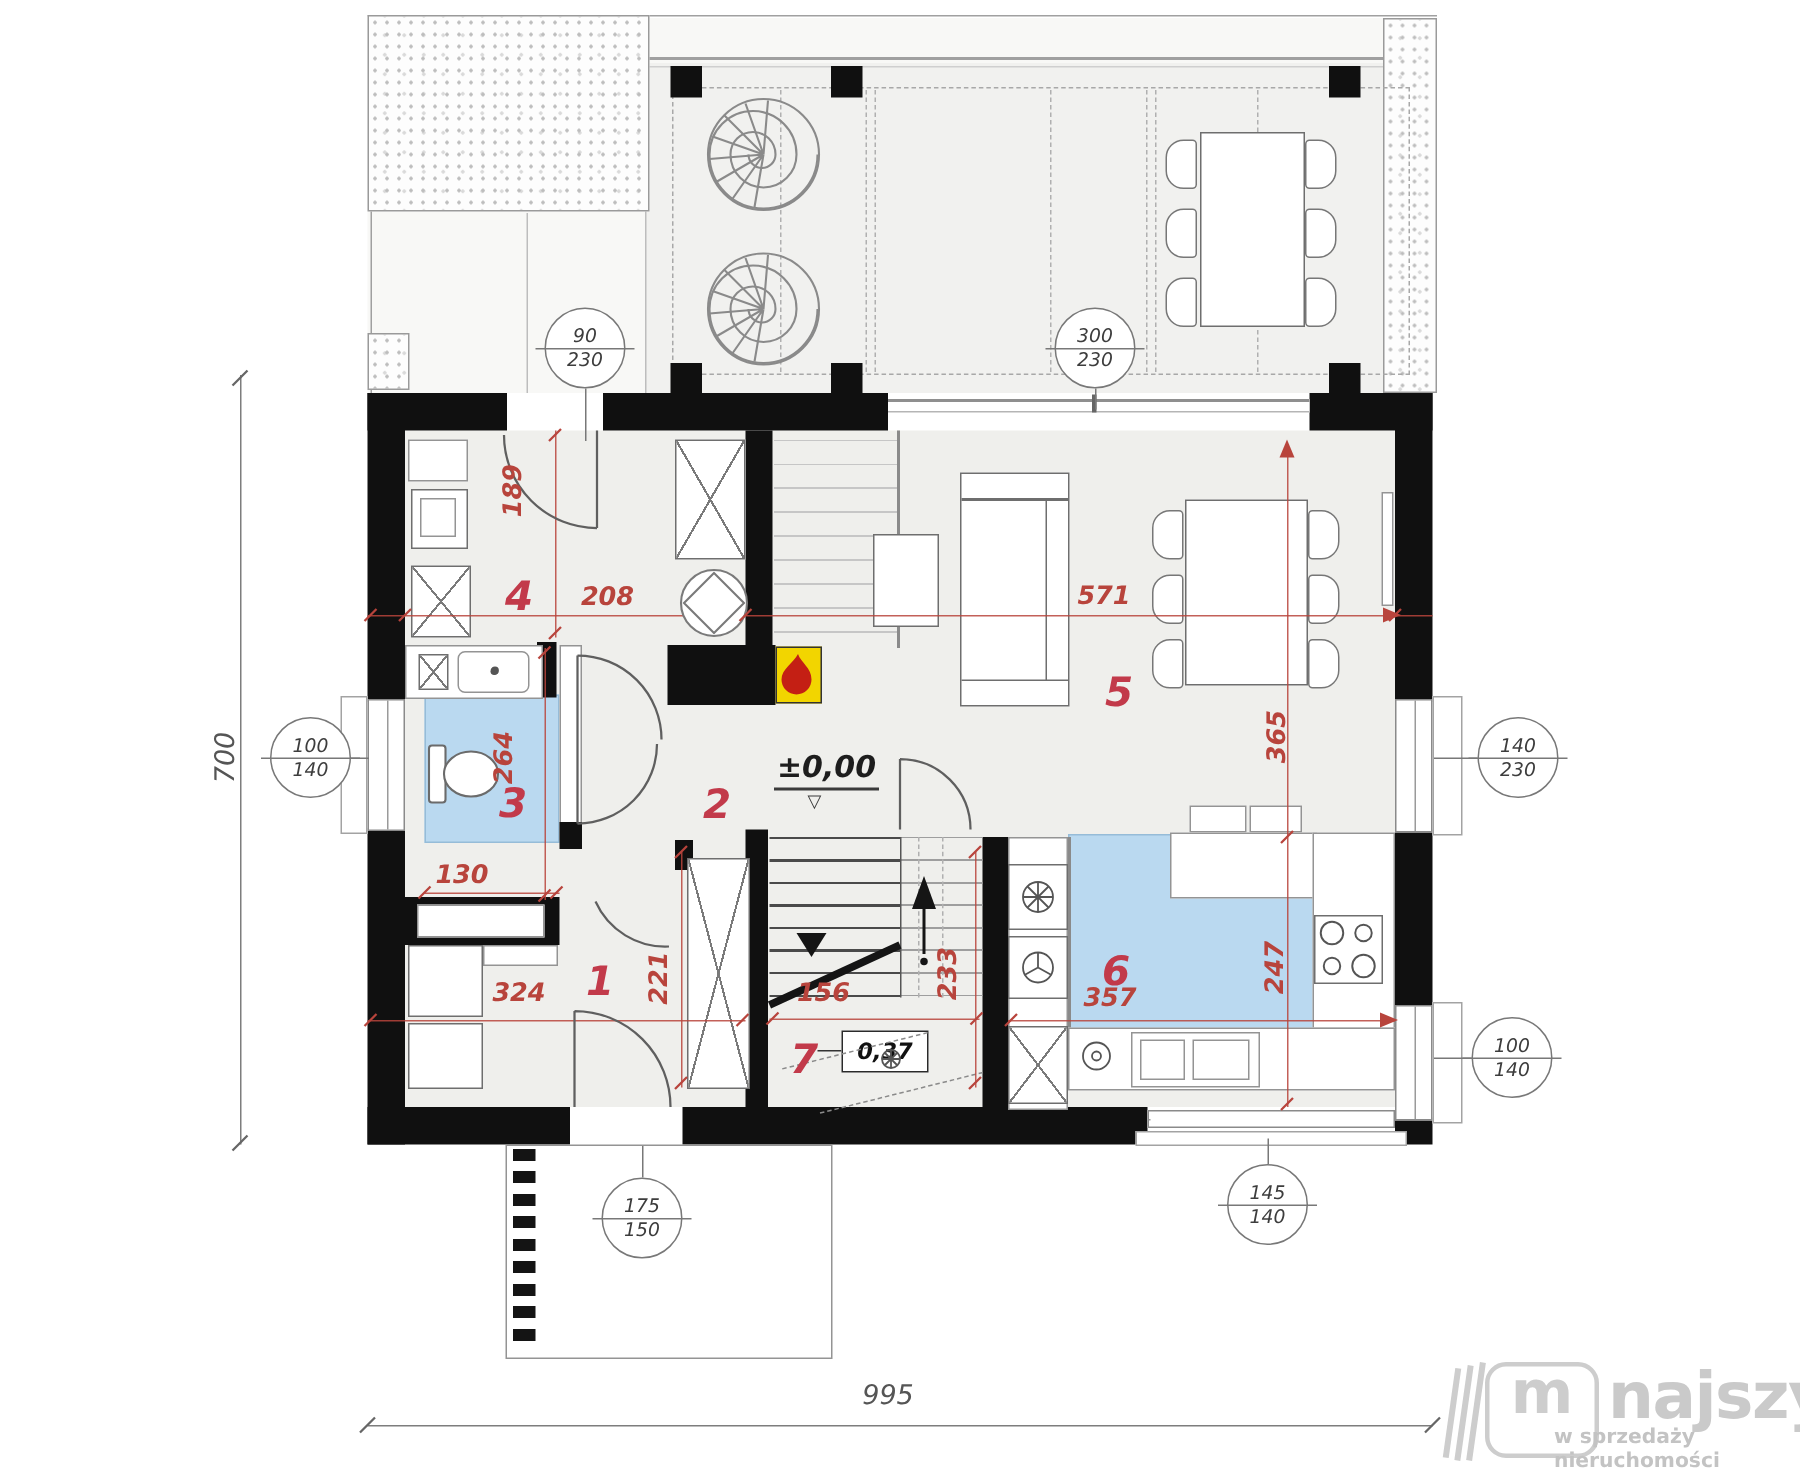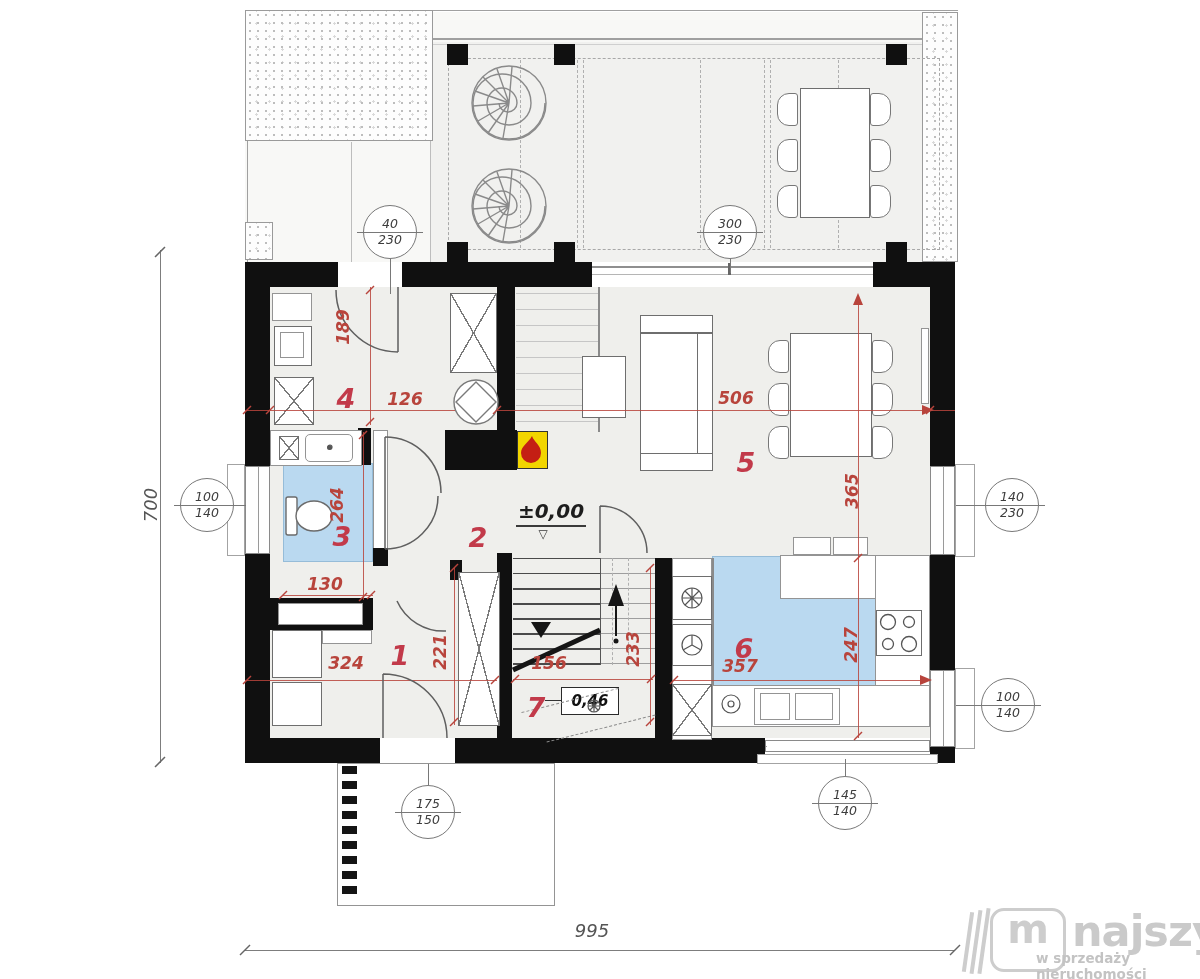--- a/index.html
+++ b/index.html
@@ -195,21 +195,21 @@
   <div class="thin" style="left:833px;top:537px;width:35px;height:18px"></div>
   <div class="thin" style="left:875px;top:555px;width:55px;height:131px"></div>
   <div class="furn" style="left:876px;top:610px;width:46px;height:46px"></div>
   <div class="thin" style="left:712px;top:685px;width:218px;height:42px"></div>
   <div class="thin" style="left:754px;top:688px;width:86px;height:37px"></div>
   <div class="thin" style="left:760px;top:693px;width:30px;height:27px"></div>
   <div class="thin" style="left:795px;top:693px;width:38px;height:27px"></div>
 
   <div class="gline" style="left:545px;top:700px;width:16px;height:1px;background:#333"></div>
   <div class="box057" style="left:561px;top:687px;width:58px;height:28px">
-    <span>0,46</span>
+    <span>0,37</span>
   </div>
 
   <div class="dash-h" style="left:520px;top:700px;width:100px;transform:rotate(-14deg);border-color:#8a8a8a"></div>
   <div class="dash-h" style="left:545px;top:728px;width:112px;transform:rotate(-14deg);border-color:#8a8a8a"></div>
 
   <div class="thin" style="left:337px;top:763px;width:218px;height:143px;background:transparent"></div>
   <div class="fence" style="left:342px;top:766px;height:134px"></div>
 
   <div class="redline" style="left:245px;top:410px;width:710px;height:1px"></div>
   <div class="redline" style="left:370px;top:287px;width:1px;height:138px"></div>
@@ -331,21 +331,21 @@
 
     <g stroke="#666" stroke-width="1.5">
       <line x1="240" y1="955" x2="250" y2="945"></line>
         <line x1="950" y1="955" x2="960" y2="945"></line>
       <line x1="155" y1="257" x2="165" y2="247"></line>
         <line x1="155" y1="767" x2="165" y2="757"></line>
     </g>
   </svg>
 
   <div class="circ" style="left:363px;top:205px">
-    <span>40</span>
+    <span>90</span>
     <span>230</span>
   </div>
   <div class="circ" style="left:703px;top:205px">
     <span>300</span>
     <span>230</span>
   </div>
   <div class="circ" style="left:180px;top:478px">
     <span>100</span>
     <span>140</span>
   </div>
@@ -368,25 +368,25 @@
 
   <div class="t rn" style="left:400px;top:655px">1</div>
   <div class="t rn" style="left:478px;top:537px">2</div>
   <div class="t rn" style="left:342px;top:536px">3</div>
   <div class="t rn" style="left:346px;top:398px">4</div>
   <div class="t rn" style="left:746px;top:462px">5</div>
   <div class="t rn" style="left:744px;top:648px">6</div>
   <div class="t rn" style="left:536px;top:707px">7</div>
 
   <div class="t dim v" style="left:343px;top:327px">189</div>
-  <div class="t dim" style="left:405px;top:399px">126</div>
-  <div class="t dim" style="left:736px;top:398px">506</div>
+  <div class="t dim" style="left:405px;top:399px">208</div>
+  <div class="t dim" style="left:736px;top:398px">571</div>
   <div class="t dim v" style="left:852px;top:491px">365</div>
   <div class="t dim v" style="left:337px;top:505px">264</div>
-  <div class="t dim" style="left:325px;top:584px">130</div>
+  <div class="t dim" style="left:308px;top:584px">130</div>
   <div class="t dim" style="left:346px;top:663px">324</div>
   <div class="t dim v" style="left:440px;top:652px">221</div>
   <div class="t dim" style="left:549px;top:663px">156</div>
   <div class="t dim v" style="left:633px;top:649px">233</div>
   <div class="t dim" style="left:740px;top:666px">357</div>
   <div class="t dim v" style="left:851px;top:645px">247</div>
   <div class="t gdim" style="left:592px;top:931px">995</div>
   <div class="t gdim v" style="left:151px;top:505px">700</div>
 
   <div class="t lvl" style="left:551px;top:511px">±0,00</div>

